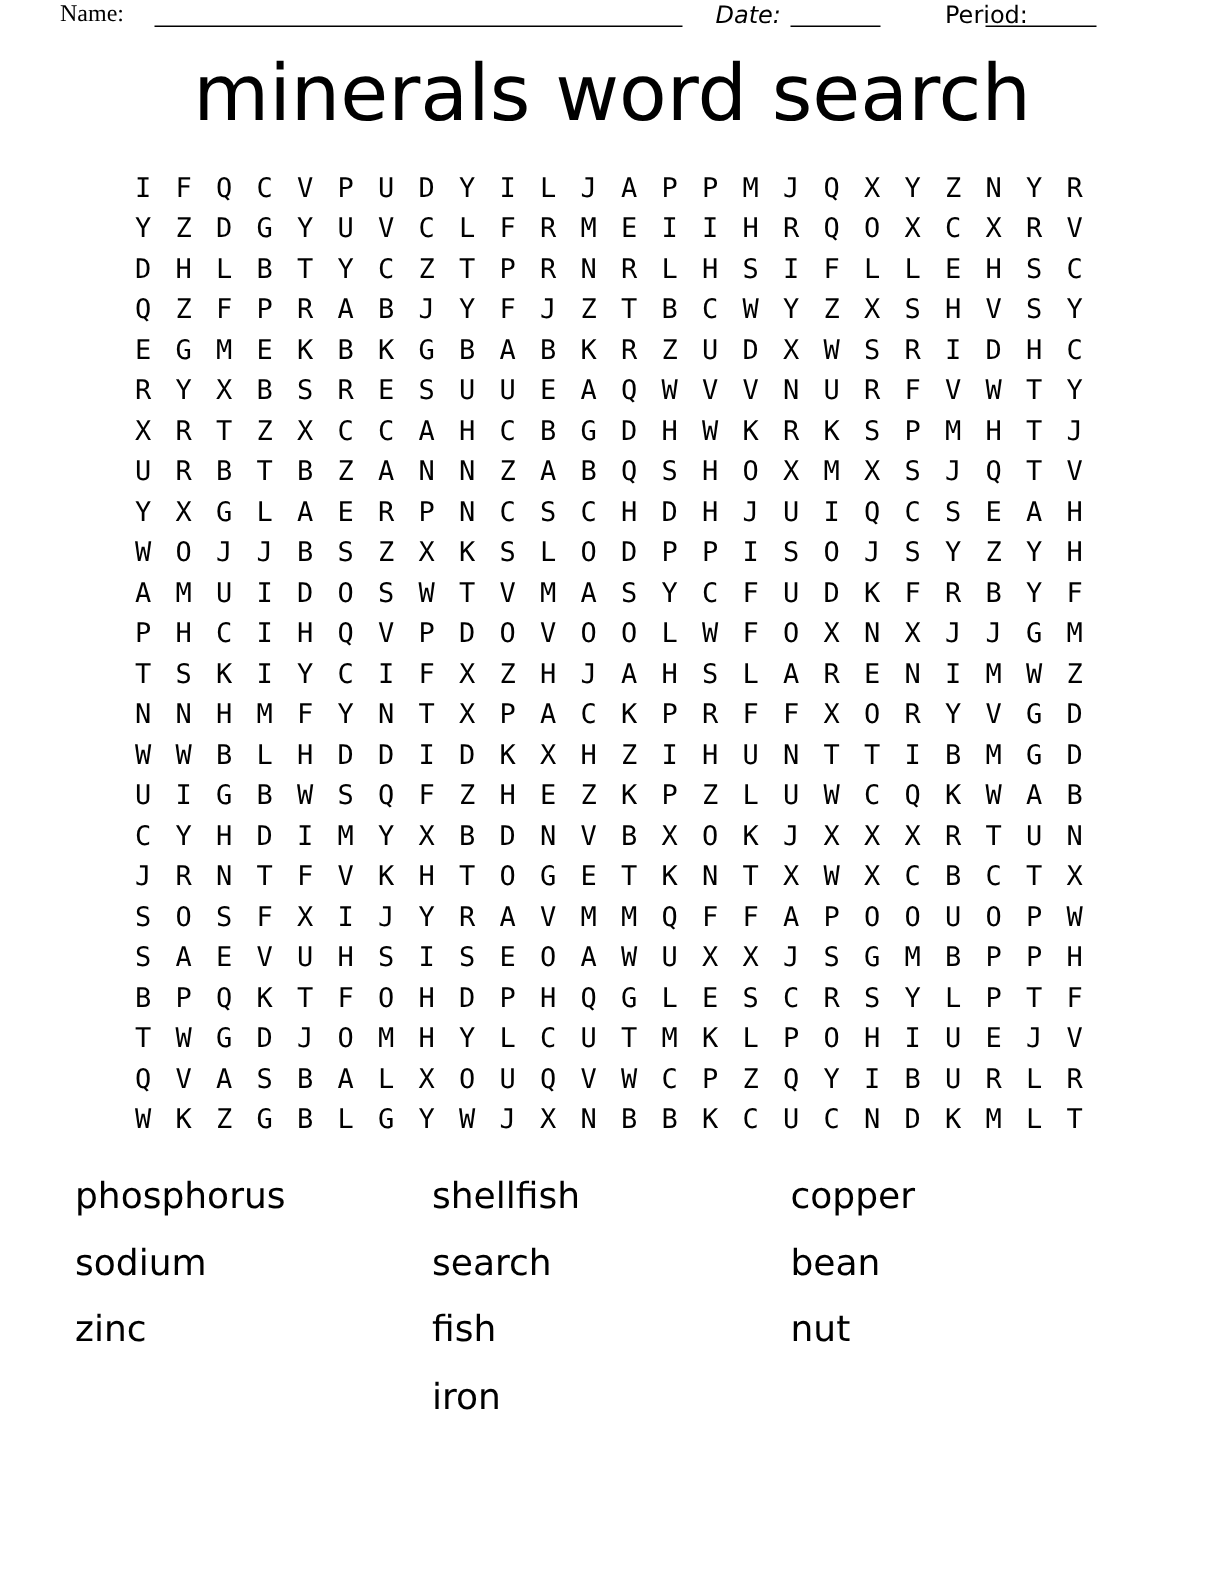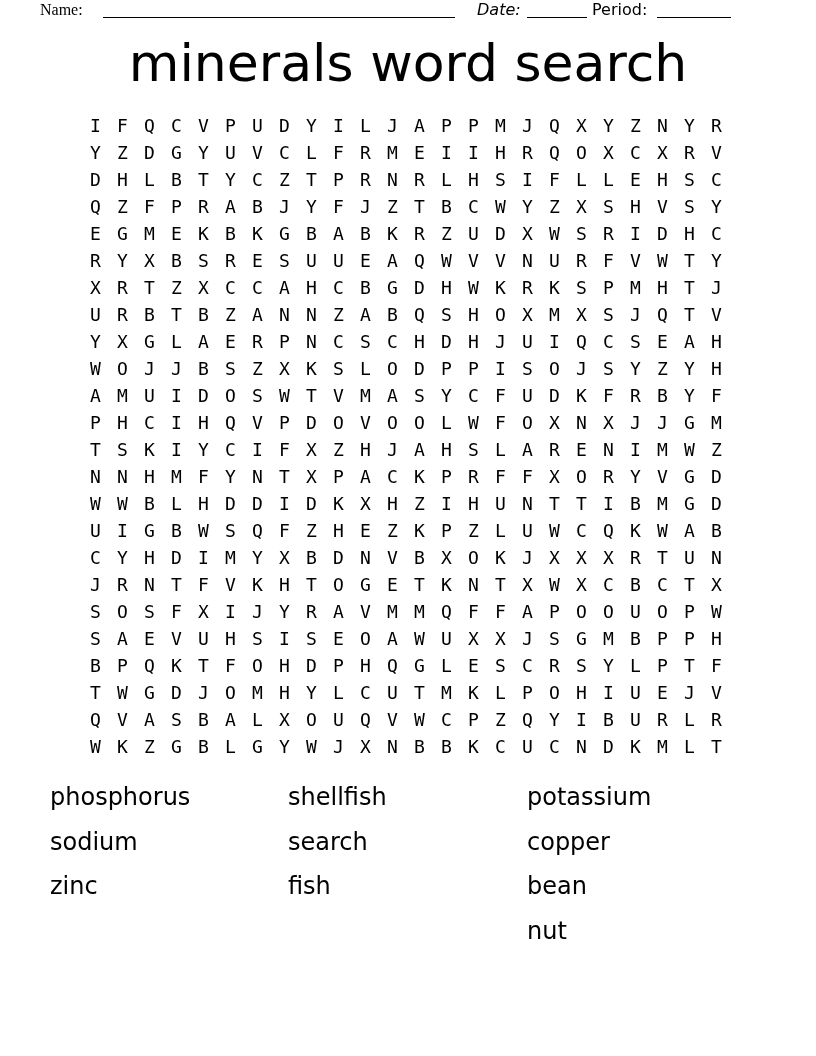--- a/index.html
+++ b/index.html
@@ -15,21 +15,21 @@
     font-family:"DejaVu Sans", sans-serif;
   }
   .blank-line {
     position:absolute; top:2px; height:15px;
     border-bottom:1.6px solid #000;
   }
   #name-label   { left:40px;font-family:Liberation Serif, serif; }
   #name-line    { left:103px; width:352px; }
   #date-label   { left:477px;font-style:italic; }
   #date-line    { left:527px; width:60px; }
-  #period-label { left:592px; }
+  #period-label { left:630px; }
   #period-line  { left:657px; width:74px; }
 
   #title {
     position:absolute; top:34px; left:0; width:816px;
     text-align:center;
     font-size:52px; line-height:58px;
     font-family:"DejaVu Sans", sans-serif;
     font-weight:normal; margin:0;
   }
 
@@ -654,20 +654,20 @@
 <div id="word-list">
     <div class="word-col">
       <div class="word">phosphorus</div>
       <div class="word">sodium</div>
       <div class="word">zinc</div>
     </div>
     <div class="word-col">
       <div class="word">shellfish</div>
       <div class="word">search</div>
       <div class="word">fish</div>
+      <div class="word">iron</div>
     </div>
     <div class="word-col">
-      <div class="word">potassium</div>
       <div class="word">copper</div>
       <div class="word">bean</div>
       <div class="word">nut</div>
     </div>
   </div>
 
 </body></html>

